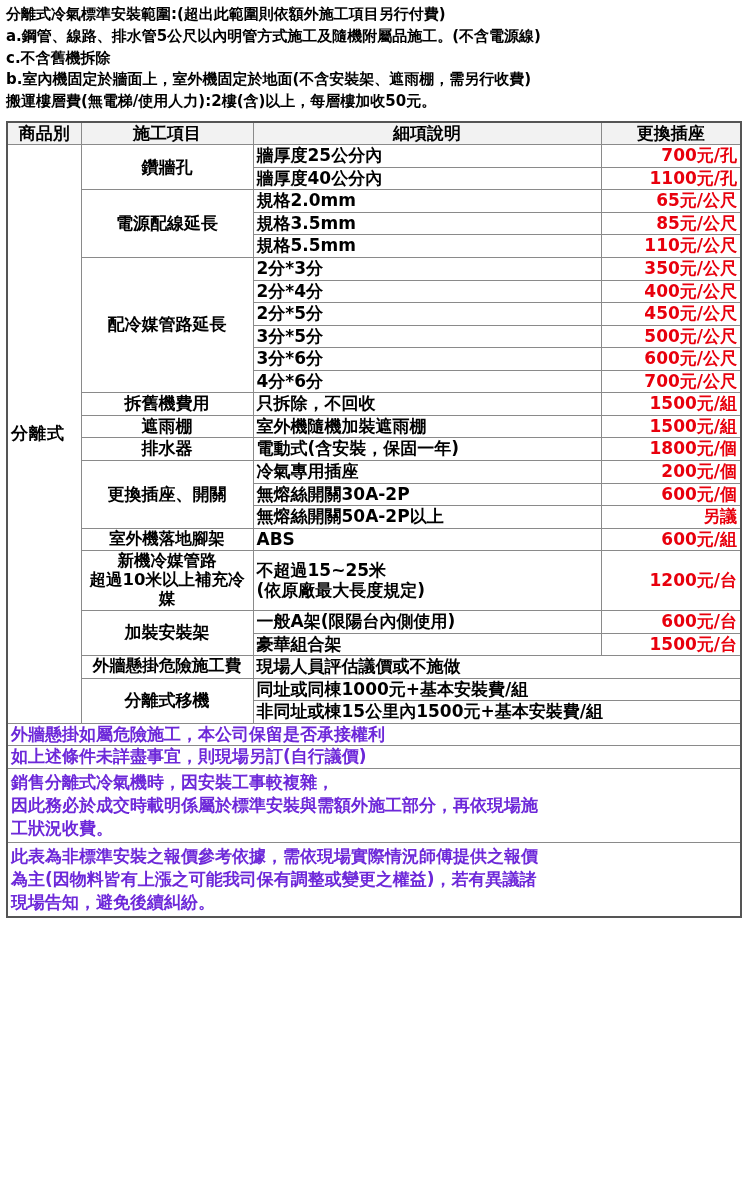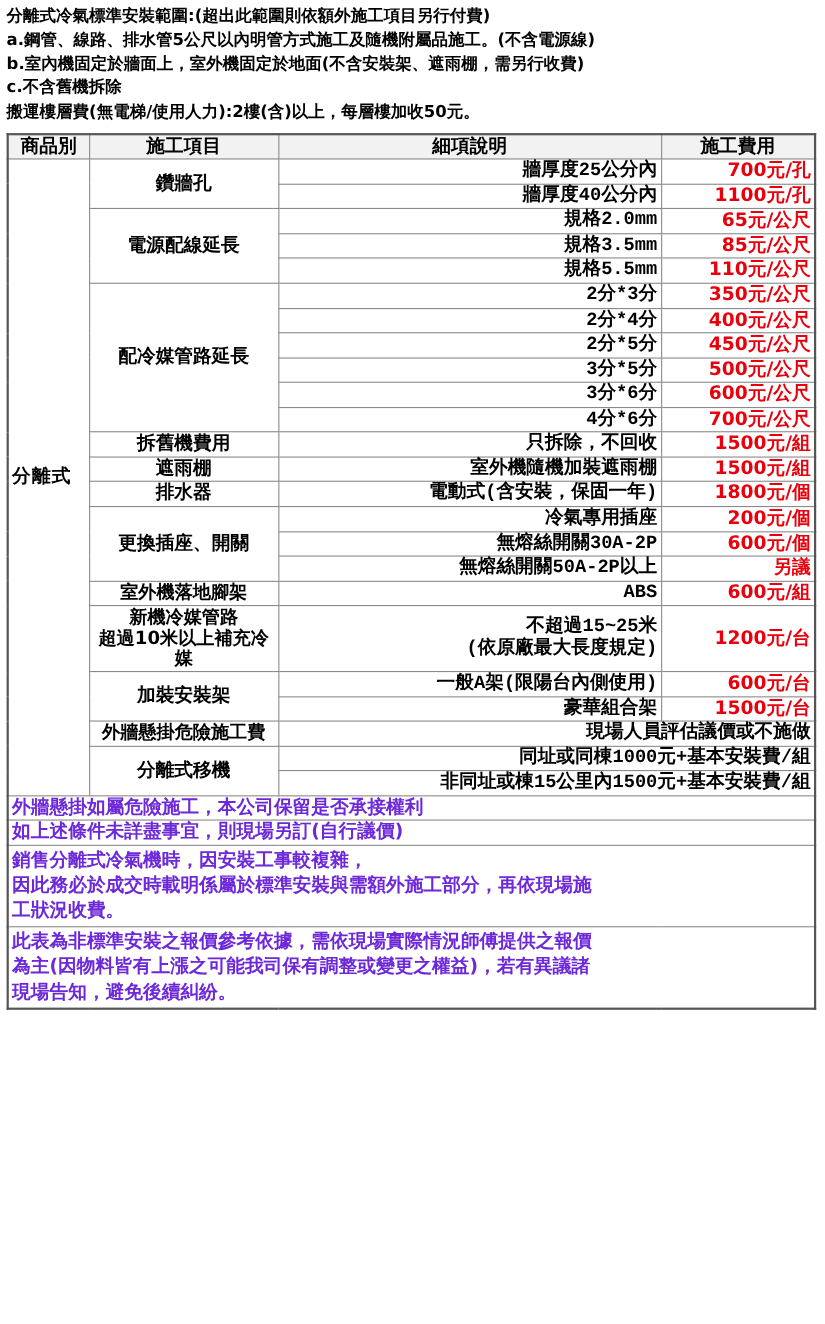--- a/index.html
+++ b/index.html
@@ -68,25 +68,24 @@
   td.item {
     text-align: center;
     font-weight: 700;
     padding-left: 8px;
     font-size: 18px;
   }
   td.item.small {
     font-size: 16.5px;
   }
   td.desc {
-    text-align: right;
+    text-align: left;
     padding-left: 6px;
     font-weight: 600;
     font-size: 16.5px;
-    font-family: Liberation Mono, monospace;
   }
   td.fee {
     text-align: right;
     color: #e8000d;
     padding-right: 6px;
     font-weight: 600;
     font-size: 16.5px;
     white-space: nowrap;
   }
   td.fullnote {
@@ -104,38 +103,38 @@
   }
 </style>
 </head>
 <body>
 
 <div class="page">
 
   <div class="notes">
     <div class="line">分離式冷氣標準安裝範圍:(超出此範圍則依額外施工項目另行付費)</div>
     <div class="line">a.鋼管、線路、排水管5公尺以內明管方式施工及隨機附屬品施工。(不含電源線)</div>
+    <div class="line">c.不含舊機拆除</div>
     <div class="line">b.室內機固定於牆面上，室外機固定於地面(不含安裝架、遮雨棚，需另行收費)</div>
-    <div class="line">c.不含舊機拆除</div>
     <div class="line">搬運樓層費(無電梯/使用人力):2樓(含)以上，每層樓加收50元。</div>
   </div>
 
   <table class="price">
     <colgroup>
       <col class="col-cat">
         <col class="col-item">
         <col class="col-desc">
         <col class="col-fee">
     </colgroup>
     <thead>
       <tr>
         <th>商品別</th>
         <th>施工項目</th>
         <th>細項說明</th>
-        <th>施工費用</th>
+        <th>更換插座</th>
       </tr>
     </thead>
     <tbody>
 
       <tr>
         <td class="cat" rowspan="24">分離式</td>
         <td class="item" rowspan="2">鑽牆孔</td>
         <td class="desc">牆厚度25公分內</td>
         <td class="fee">700元/孔</td>
       </tr>

